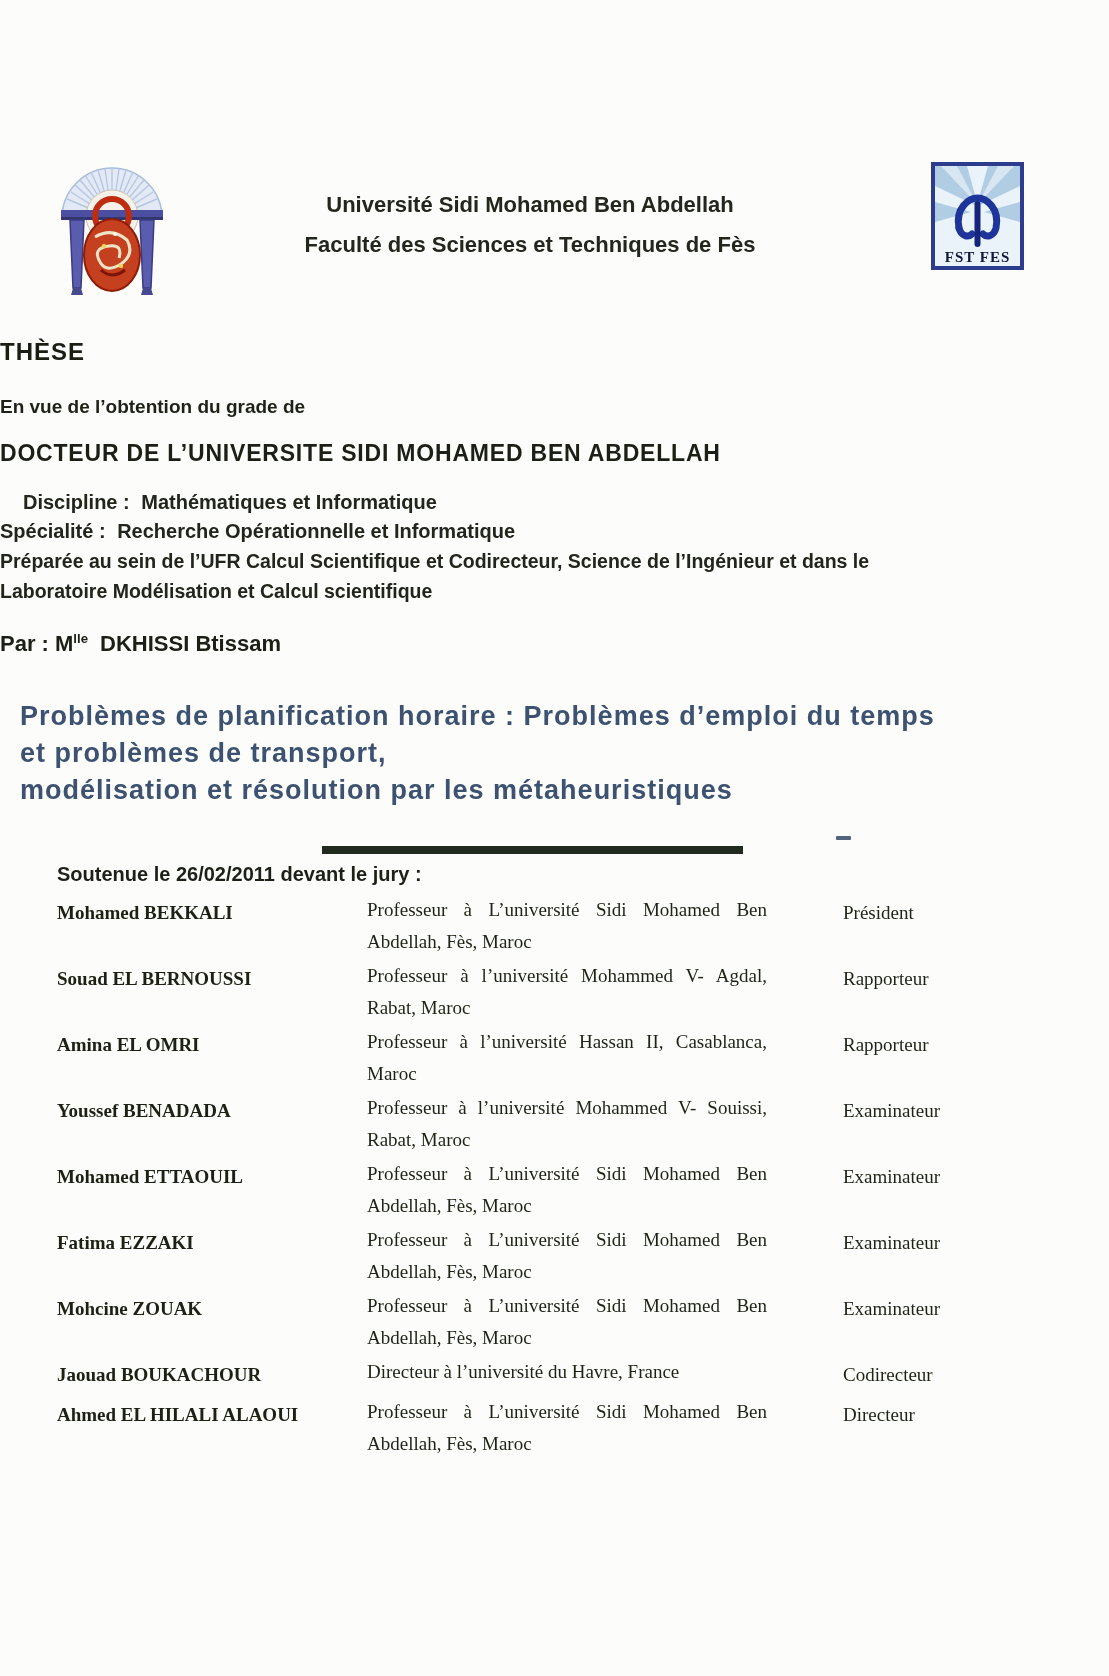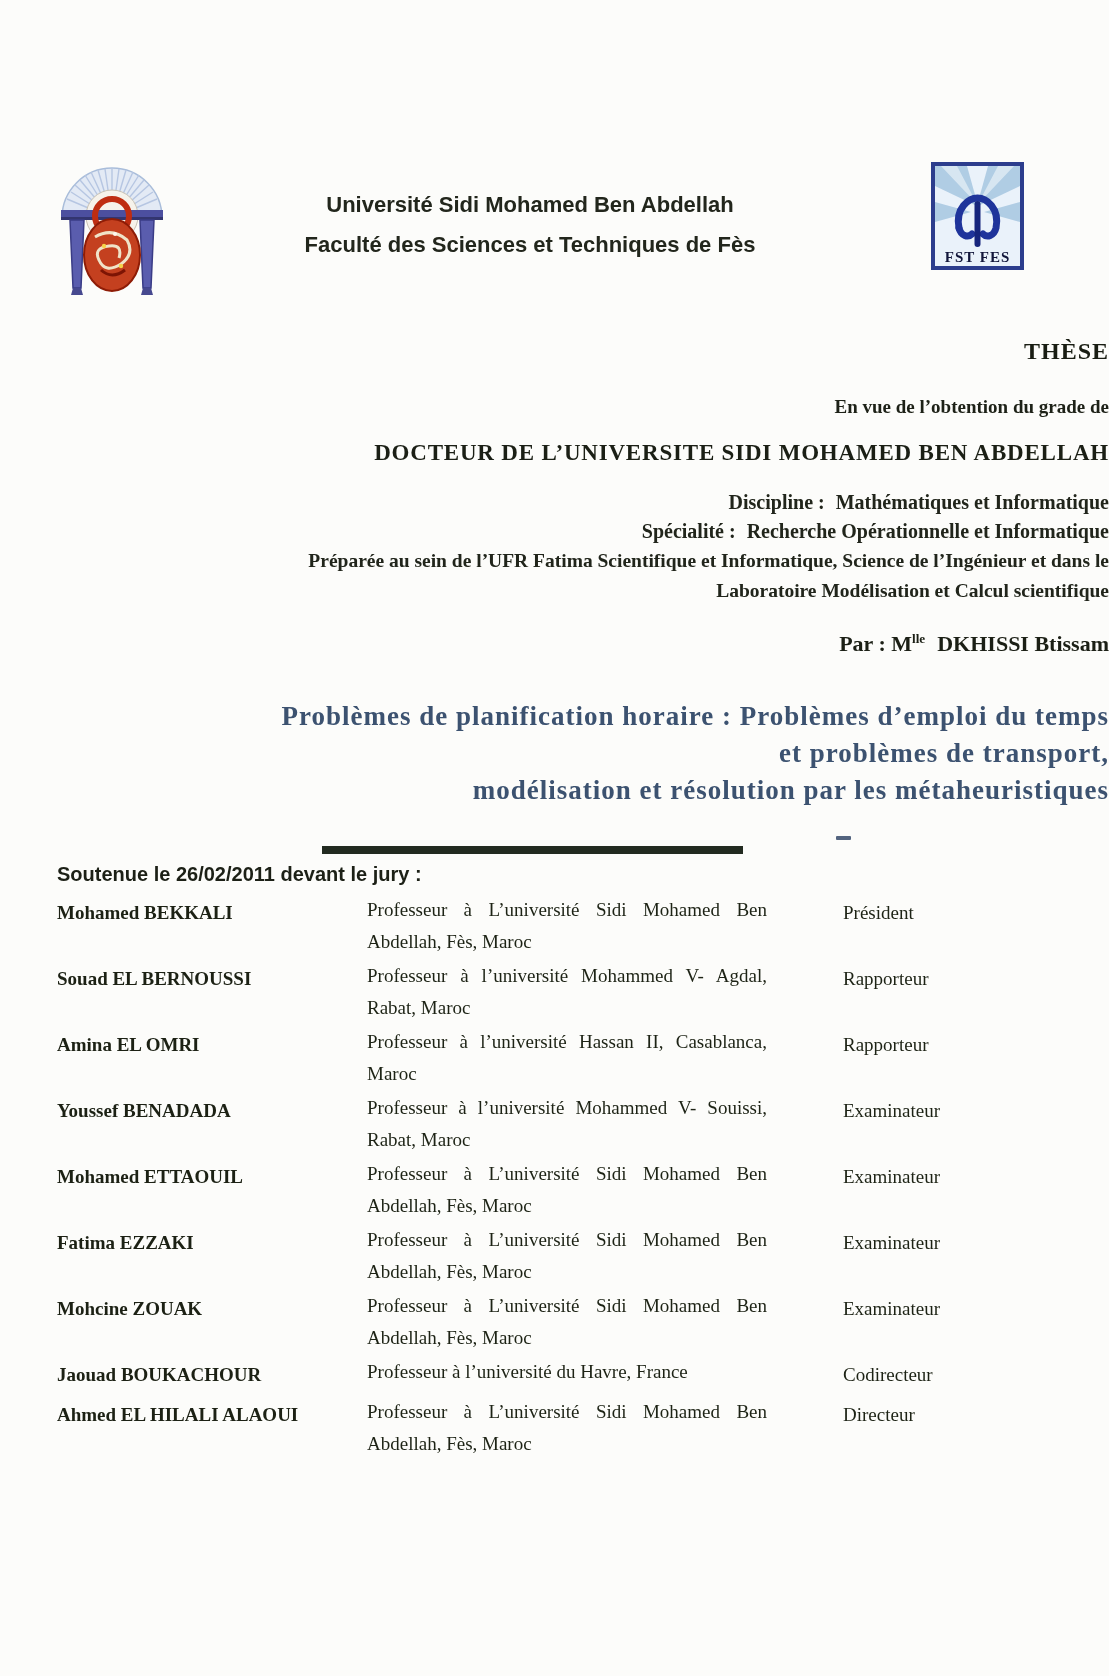--- a/index.html
+++ b/index.html
@@ -3,21 +3,21 @@
 <meta charset="utf-8">
 <style>
   html,body { margin:0; padding:0; background:#e9e9e9; }
   .page {
     position:relative; width:1109px; height:1676px;
     background:#fcfcfa; overflow:hidden;
     font-family:"Liberation Sans", sans-serif;
     color:#20241a;
   }
   .abs { position:absolute; }
-  .center { left:0; right:0; text-align:right;font-family:Liberation Serif, serif; }
+  .center { left:0; right:0; text-align:left; }
 
   
   .logo-left { left:57px; top:142px; width:110px; height:160px; }
   .logo-right { left:931px; top:162px; width:93px; height:108px; }
   .header-text { left:250px; top:192px; width:560px; text-align:center; }
   .header-text .h-line1 { font-size:22px; font-weight:bold; color:#22261c; }
   .header-text .h-line2 { font-size:22px; font-weight:bold; color:#22261c; margin-top:14px; }
 
   
   .these-label   { top:338px; font-size:24px; font-weight:bold; letter-spacing:1px; color:#191d13; }
@@ -133,21 +133,21 @@
   <div class="abs center degree-line">DOCTEUR DE L’UNIVERSITE SIDI MOHAMED BEN ABDELLAH</div>
 
   <div class="abs center disc-line">
     <span class="lbl">Discipline :</span>
     <span class="val">Mathématiques et Informatique</span>
   </div>
   <div class="abs center spec-line">
     <span class="lbl">Spécialité :</span>
     <span class="val">Recherche Opérationnelle et Informatique</span>
   </div>
-  <div class="abs center prep-line1">Préparée au sein de l’UFR Fatima Scientifique et Informatique, Science de l’Ingénieur et dans le</div>
+  <div class="abs center prep-line1">Préparée au sein de l’UFR Calcul Scientifique et Codirecteur, Science de l’Ingénieur et dans le</div>
   <div class="abs center prep-line2">Laboratoire Modélisation et Calcul scientifique</div>
 
   <div class="abs center author-line">
     <span>Par : M</span><span class="sup">lle</span><span class="nm">DKHISSI Btissam</span>
   </div>
 
   <div class="abs center main-title">
     <div>Problèmes de planification horaire : Problèmes d’emploi du temps</div>
     <div>et problèmes de transport,</div>
     <div>modélisation et résolution par les métaheuristiques</div>
@@ -189,21 +189,21 @@
       <div class="jury-desc">Professeur à L’université Sidi Mohamed Ben Abdellah, Fès, Maroc</div>
       <div class="jury-role">Examinateur</div>
     </div>
     <div class="jury-row">
       <div class="jury-name">Mohcine ZOUAK</div>
       <div class="jury-desc">Professeur à L’université Sidi Mohamed Ben Abdellah, Fès, Maroc</div>
       <div class="jury-role">Examinateur</div>
     </div>
     <div class="jury-row">
       <div class="jury-name">Jaouad BOUKACHOUR</div>
-      <div class="jury-desc">Professeur à l’université du Havre, France</div>
+      <div class="jury-desc">Directeur à l’université du Havre, France</div>
       <div class="jury-role">Codirecteur</div>
     </div>
     <div class="jury-row">
       <div class="jury-name">Ahmed EL HILALI ALAOUI</div>
       <div class="jury-desc">Professeur à L’université Sidi Mohamed Ben Abdellah, Fès, Maroc</div>
       <div class="jury-role">Directeur</div>
     </div>
   </div>
 
 </div>

